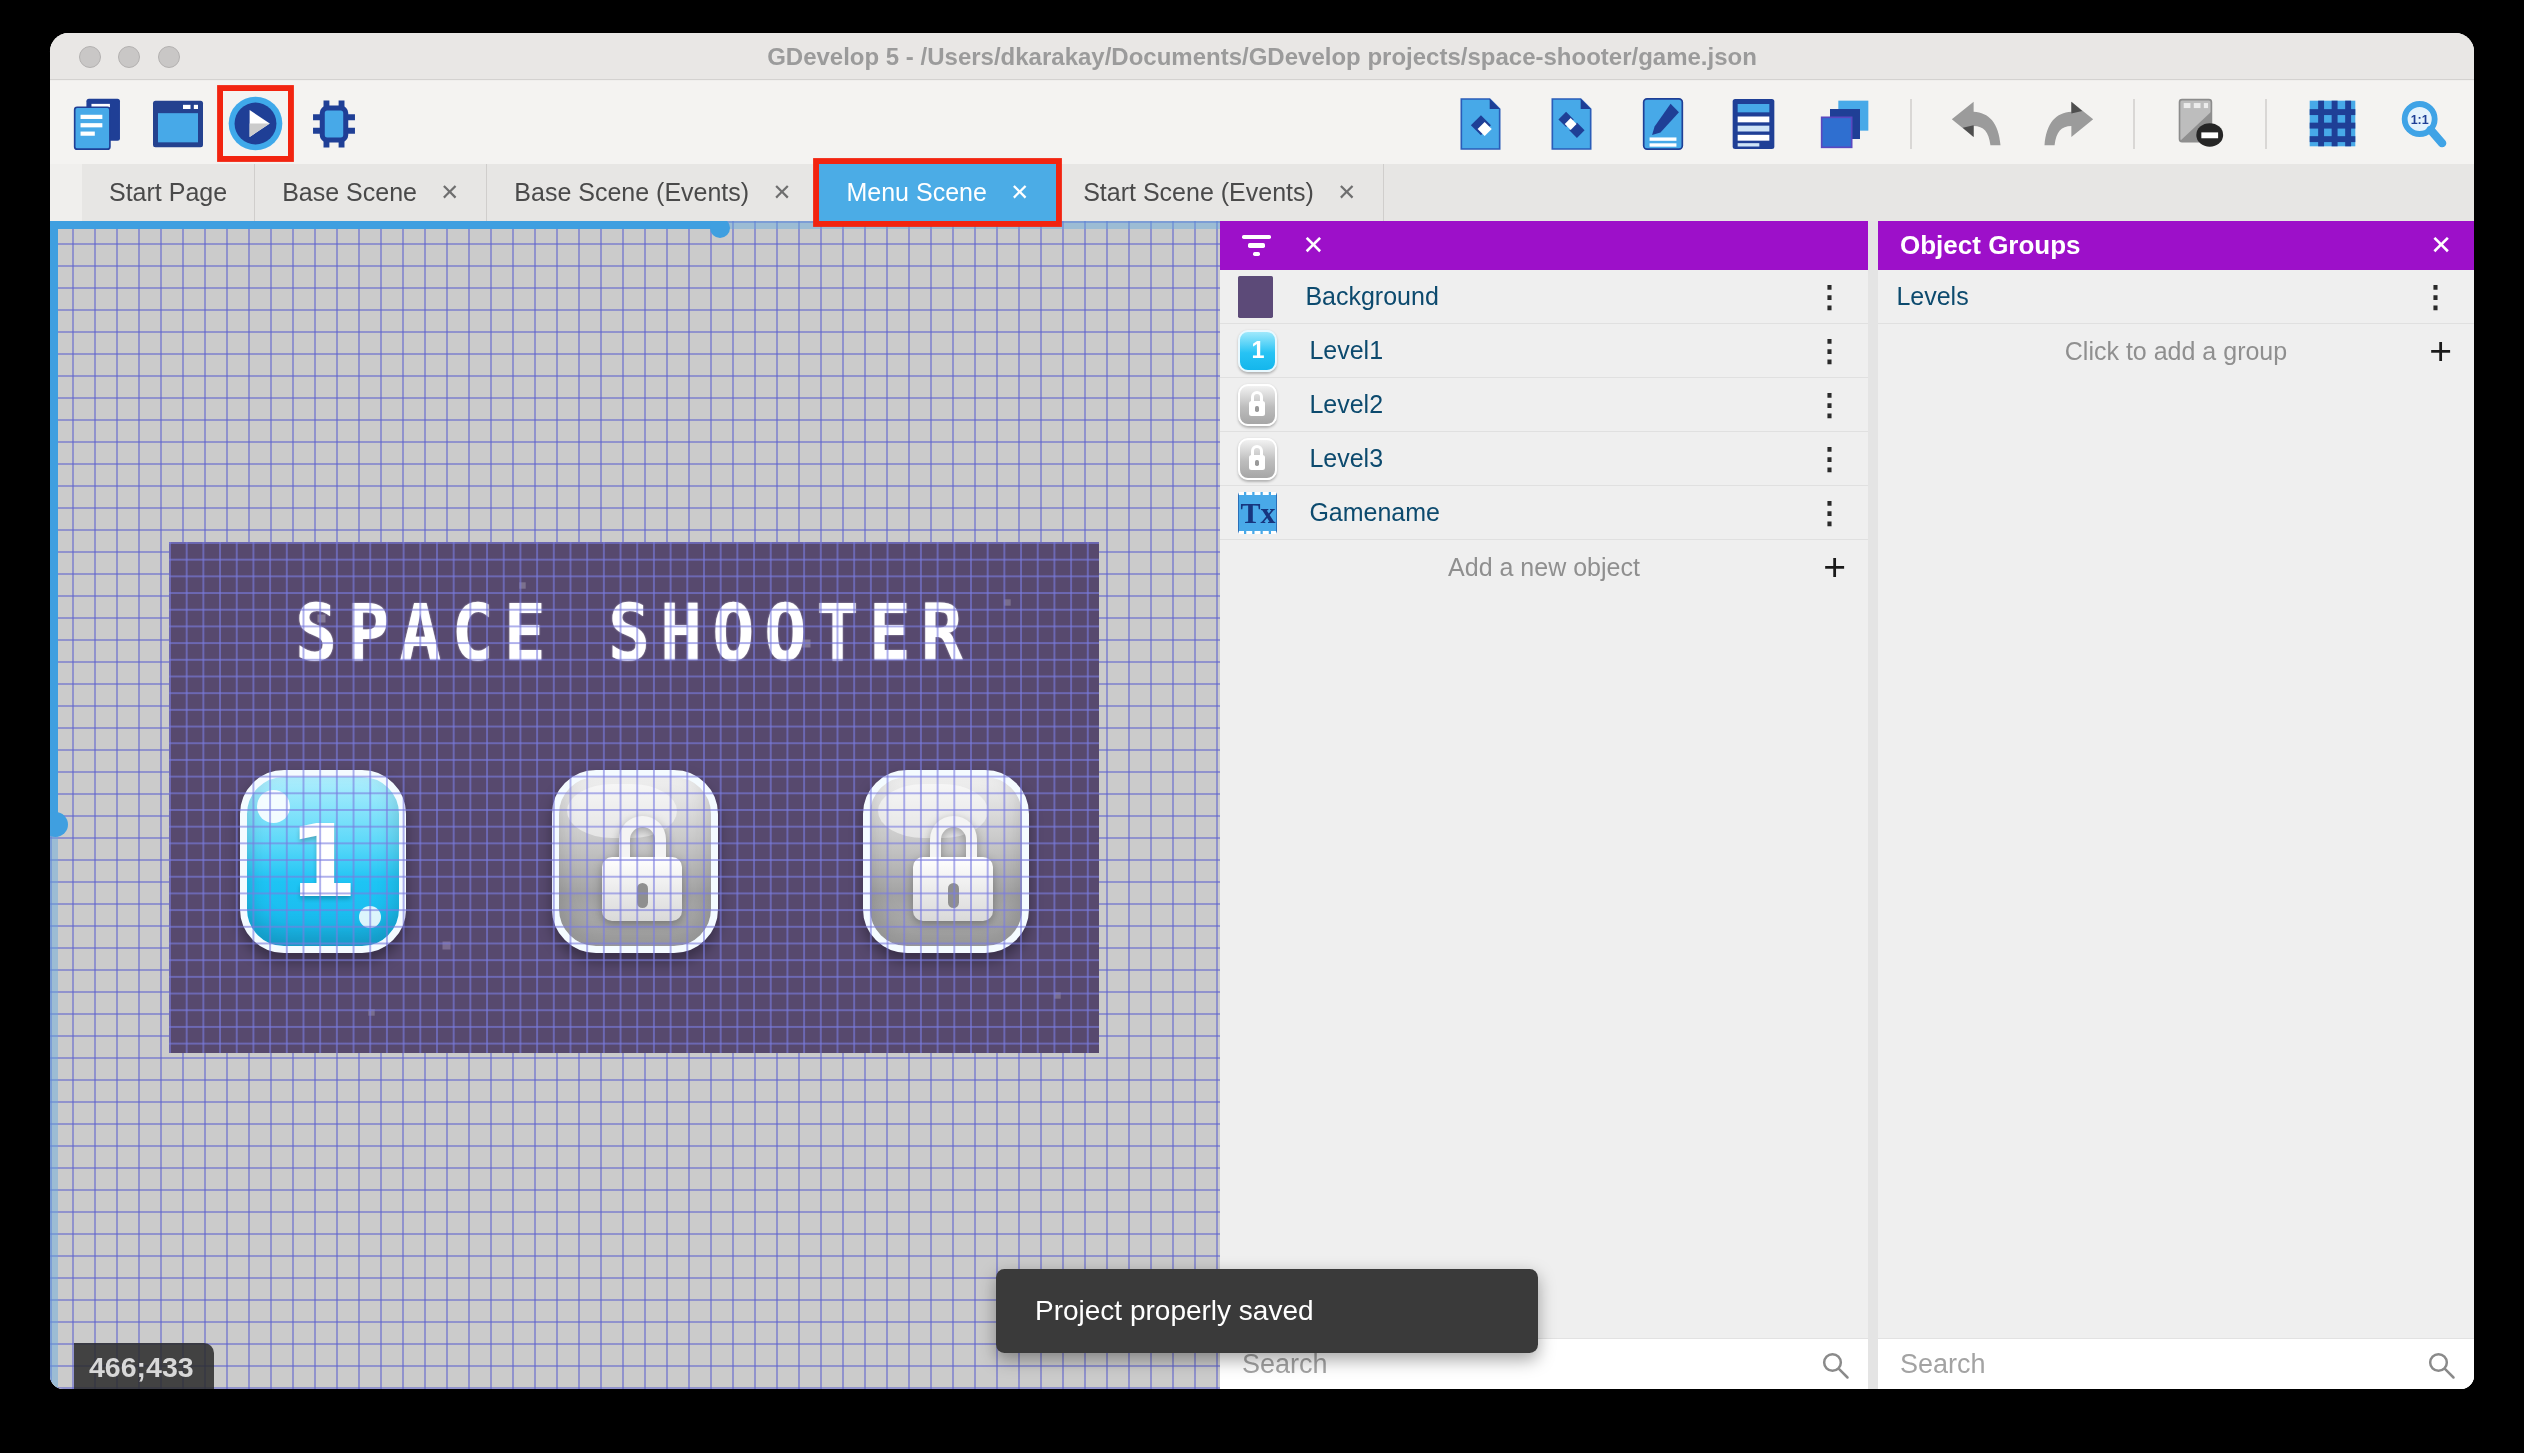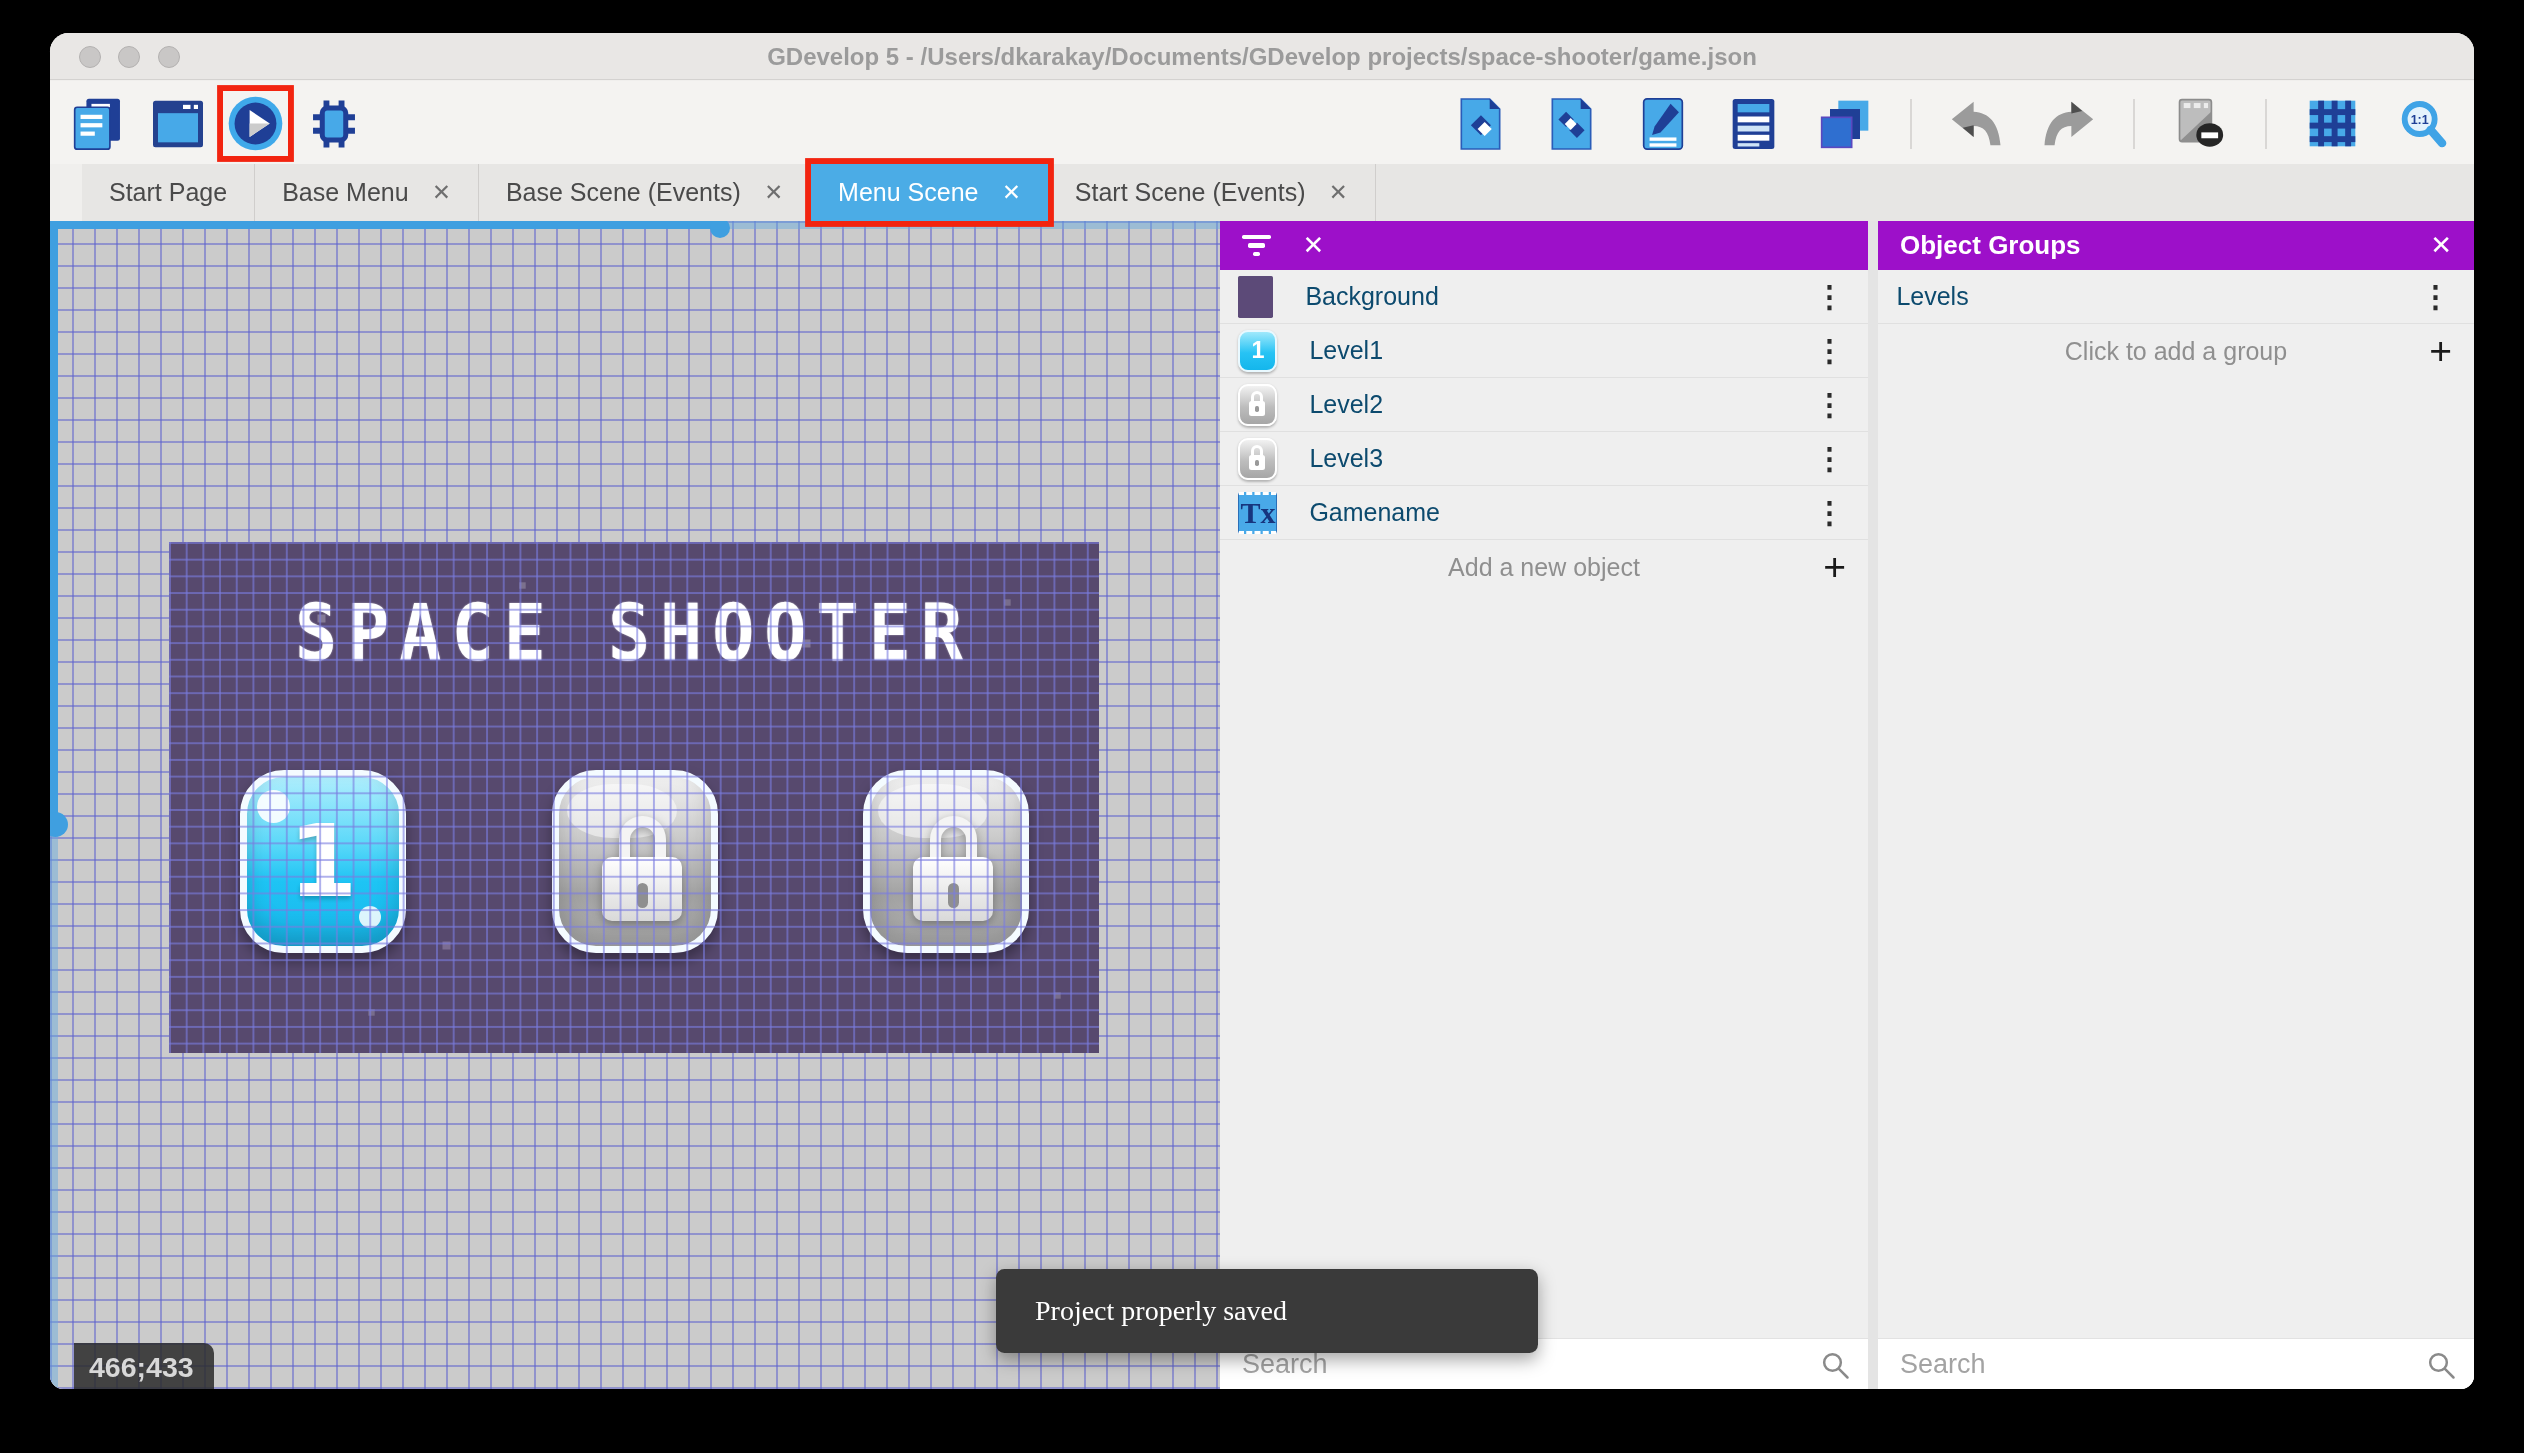--- a/index.html
+++ b/index.html
@@ -82,21 +82,21 @@
      border-bottom:none; border-radius:23.4px 23.4px 0 0; }
   .lock .body { position:absolute; left:0; bottom:0; width:80px; height:64px;
      background:linear-gradient(180deg,#ffffff,#d9d9d9); border-radius:10px; }
   .lock .keyhole { position:absolute; left:35px; bottom:13.4px; width:11px; height:25px; background:#8f8f8f; border-radius:5.9px; }
 
   .coord-badge { position:absolute; left:0; top:1122px; z-index:12; background:rgba(42,42,42,.85);
      color:#d8d8d8; font-size:28.5px; font-weight:bold; padding:8.4px 20px 10px 15px; border-radius:0 10px 0 0;margin-left:24px; }
 
   .toast { position:absolute; left:946px; top:1048px; width:542px; height:84px; background:#3a3a3a;
      border-radius:8.4px; z-index:60; box-shadow:0 6.7px 16.7px rgba(0,0,0,.35);
-     display:flex; align-items:center; padding-left:39px; color:#fff; font-size:28px;font-family:Liberation Serif, serif; }
+     display:flex; align-items:center; padding-left:39px; color:#fff; font-size:28px; }
 
   
   .panel { position:absolute; top:0; height:1169px; background:#efefef; }
   .panel.objects { left:1170px; width:648px; }
   .panel-gap { position:absolute; left:1818px; top:0; width:10px; height:1169px; background:#e4e4e4; }
   .panel.groups { left:1828px; width:596px; }
   .panel-header { height:49px; background:#9d10c9; display:flex; align-items:center; padding:0 22px; gap:32px; }
   .panel-header .panel-title { color:#fff; font-size:26px; font-weight:600; flex:1; }
   .panel-header .hdr-close { color:#fff; font-size:26px; }
   .filter-icon { display:flex; flex-direction:column; align-items:center; gap:4.2px; }
@@ -273,21 +273,21 @@
         </svg>
       </div>
     </div>
   </div>
 
   <div class="tabbar">
     <div class="tab">
       <span>Start Page</span>
     </div>
     <div class="tab">
-      <span>Base Menu</span>
+      <span>Base Scene</span>
       <span class="tab-close">✕</span>
     </div>
     <div class="tab">
       <span>Base Scene (Events)</span>
       <span class="tab-close">✕</span>
     </div>
     <div class="tab active">
       <span>Menu Scene</span>
       <span class="tab-close">✕</span>
     </div>

